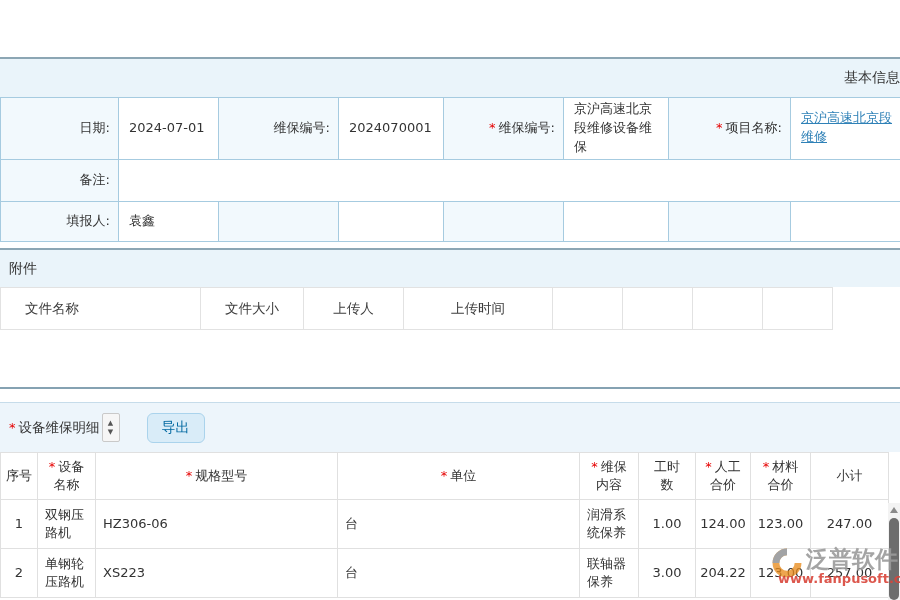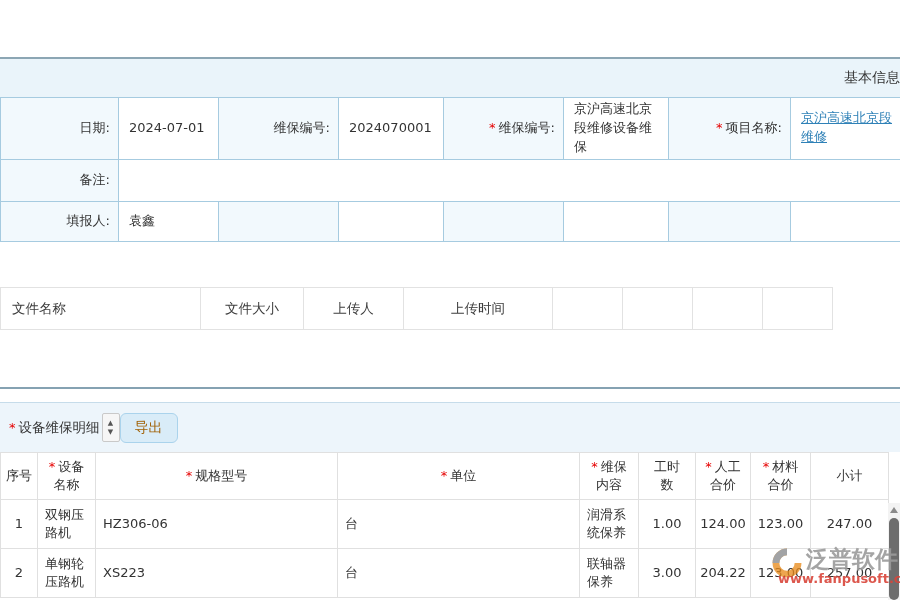--- a/index.html
+++ b/index.html
@@ -38,29 +38,29 @@
   .form-table a{color:#2f81b7;text-decoration:underline;cursor:pointer;}
   
   .attach-table{
     position:absolute;top:287px;left:0;width:832px;
     border-collapse:collapse;table-layout:fixed;font-size:13.5px;color:#3c3c3c;
   }
   .attach-table th{
     border:1px solid #e2e2e2;background:#fff;font-weight:normal;
     height:42px;box-sizing:border-box;
   }
-  .attach-table th.first{text-align:left;padding-left:11px;}
+  .attach-table th.first{text-align:left;padding-left:24px;}
   
   .spinner{
     display:inline-flex;flex-direction:column;align-items:center;justify-content:center;
     width:16px;height:27px;margin-left:2px;background:#f6f6f6;border:1px solid #c9c9c9;
     border-radius:2px;font-size:7px;color:#555;line-height:1.2;cursor:pointer;
   }
   .export-btn{
-    margin-left:0;background:#d9ecf8;border:1px solid #aad3ec;color:#a16207;
+    margin-left:27px;background:#d9ecf8;border:1px solid #aad3ec;color:#0369a1;
     font-size:14px;border-radius:6px;padding:5px 14px;cursor:pointer;
     font-family:"DejaVu Sans","Liberation Sans",sans-serif;
   }
   
   .detail-table{
     position:absolute;top:452px;left:0;width:888px;
     border-collapse:collapse;table-layout:fixed;font-size:13px;color:#333;
   }
   .detail-table th{
     border:1px solid #e0e0e0;background:#fff;font-weight:normal;color:#333;
@@ -125,20 +125,23 @@
       <td class="lbl"></td>
       <td class="val"></td>
       <td class="lbl"></td>
       <td class="val"></td>
       <td class="lbl"></td>
       <td class="val"></td>
     </tr>
   </tbody>
     </table>
 
+  <div class="section-bar bar-attach">
+    <span>附件</span>
+  </div>
 
   <table class="attach-table">
     <colgroup>
       <col style="width:200px">
         <col style="width:103px">
         <col style="width:100px">
         <col style="width:149px">
       <col style="width:70px">
         <col style="width:70px">
         <col style="width:70px">

